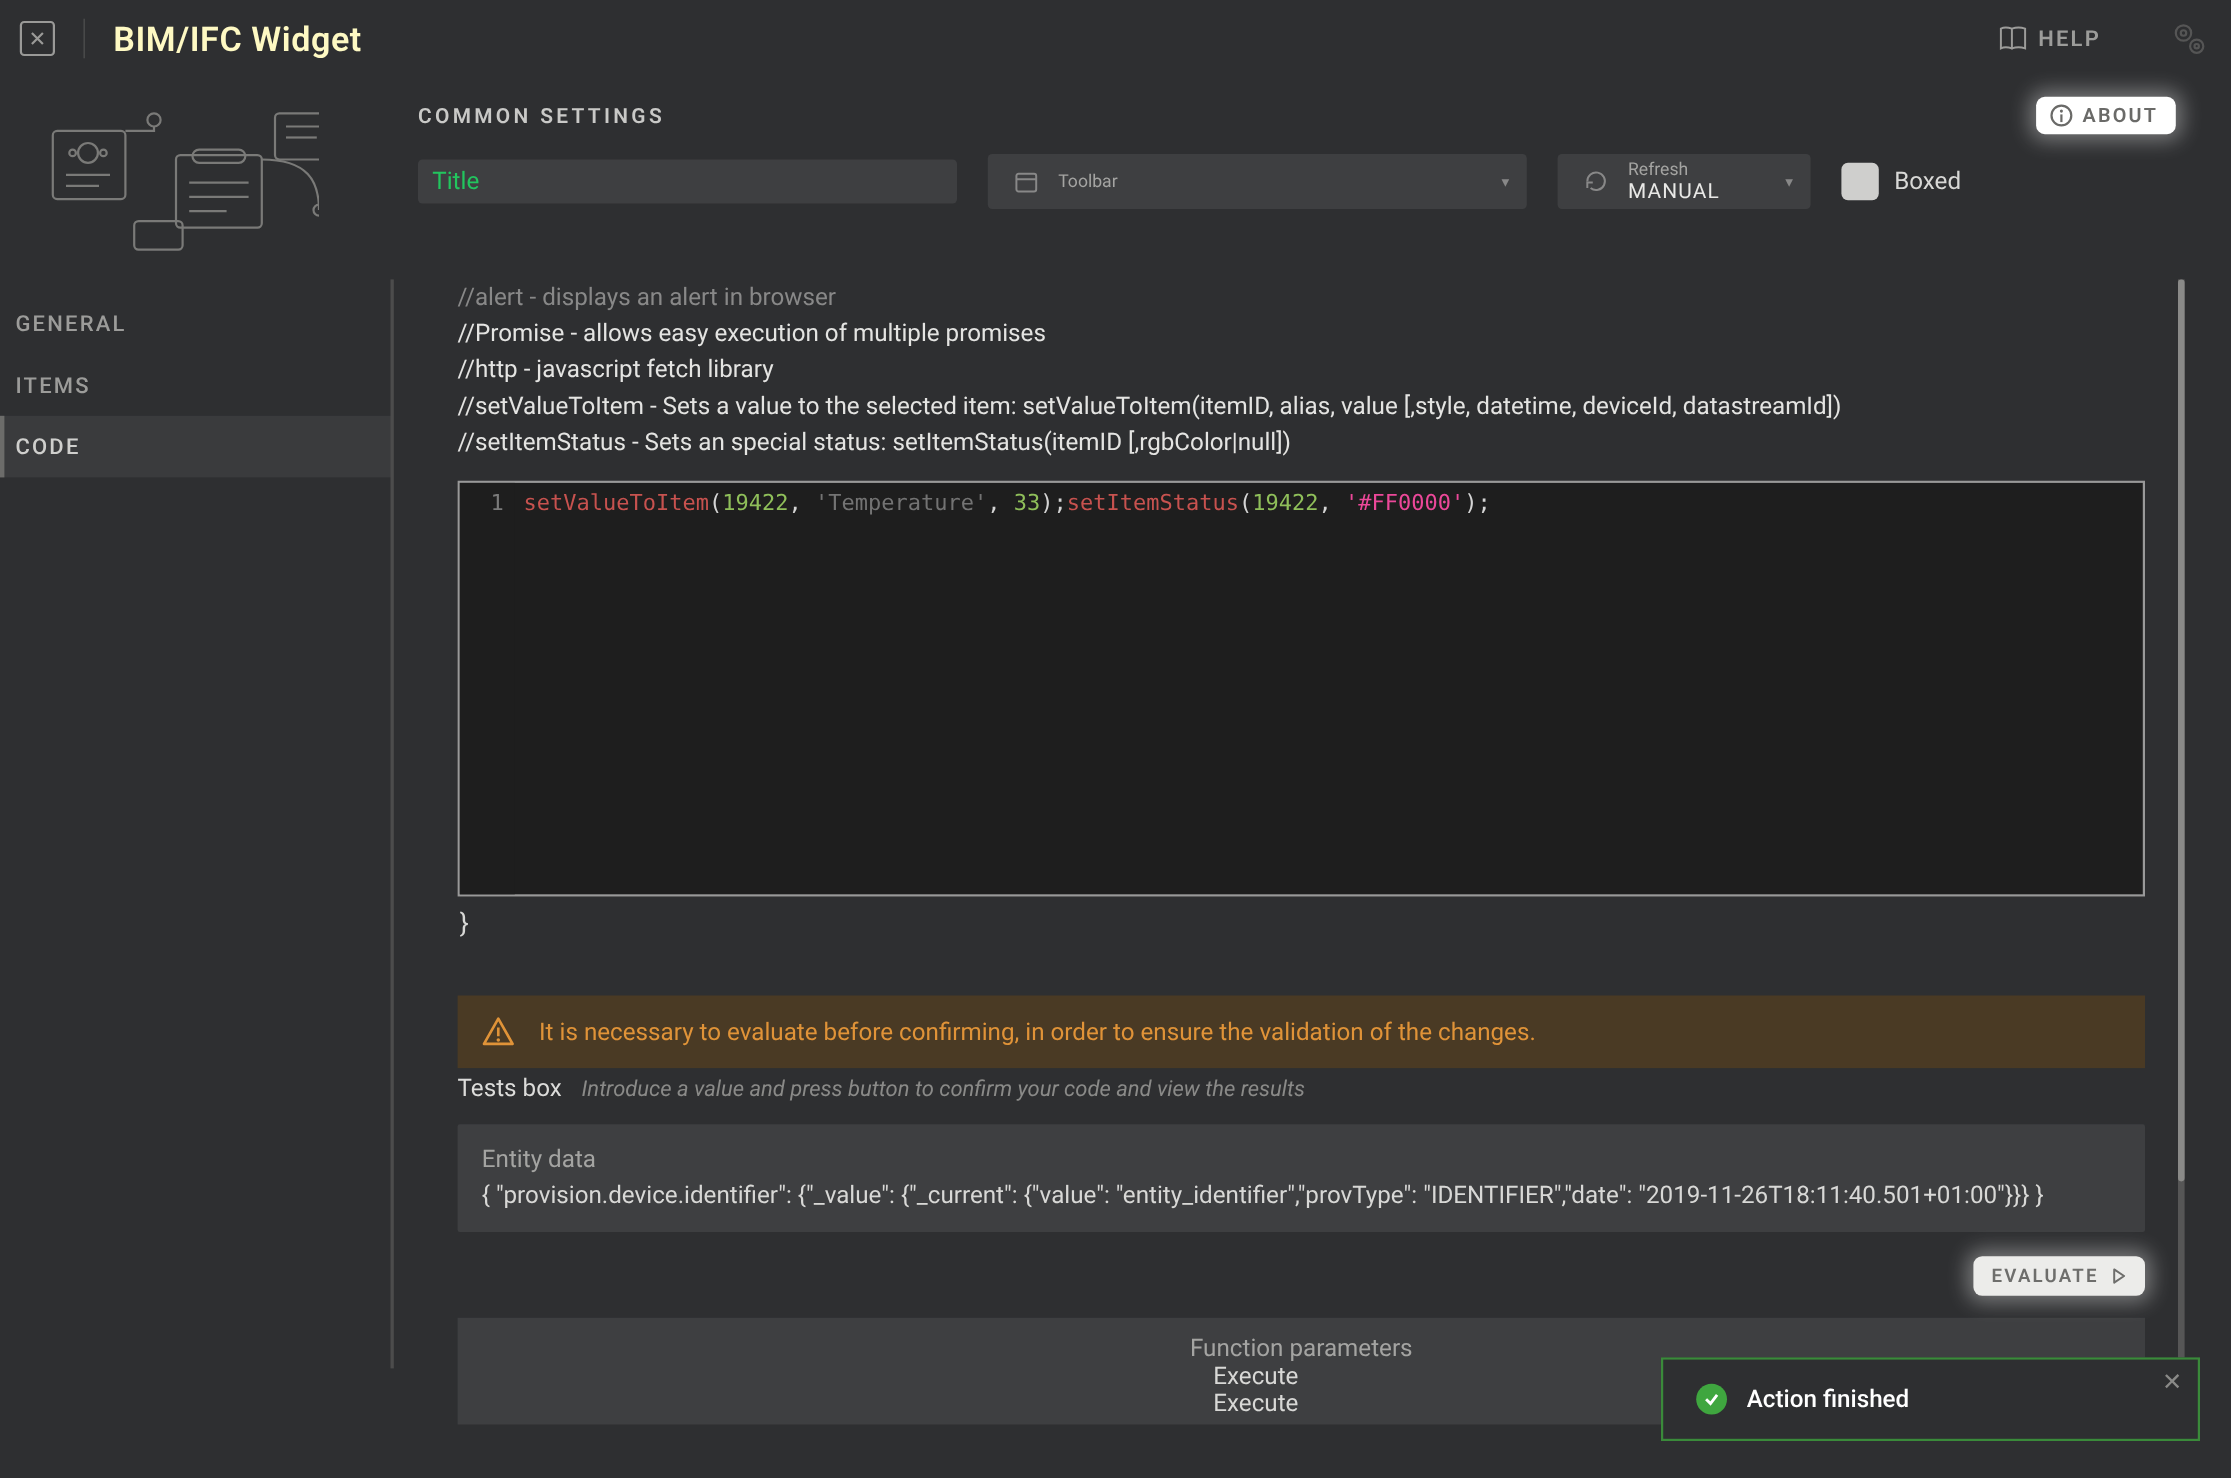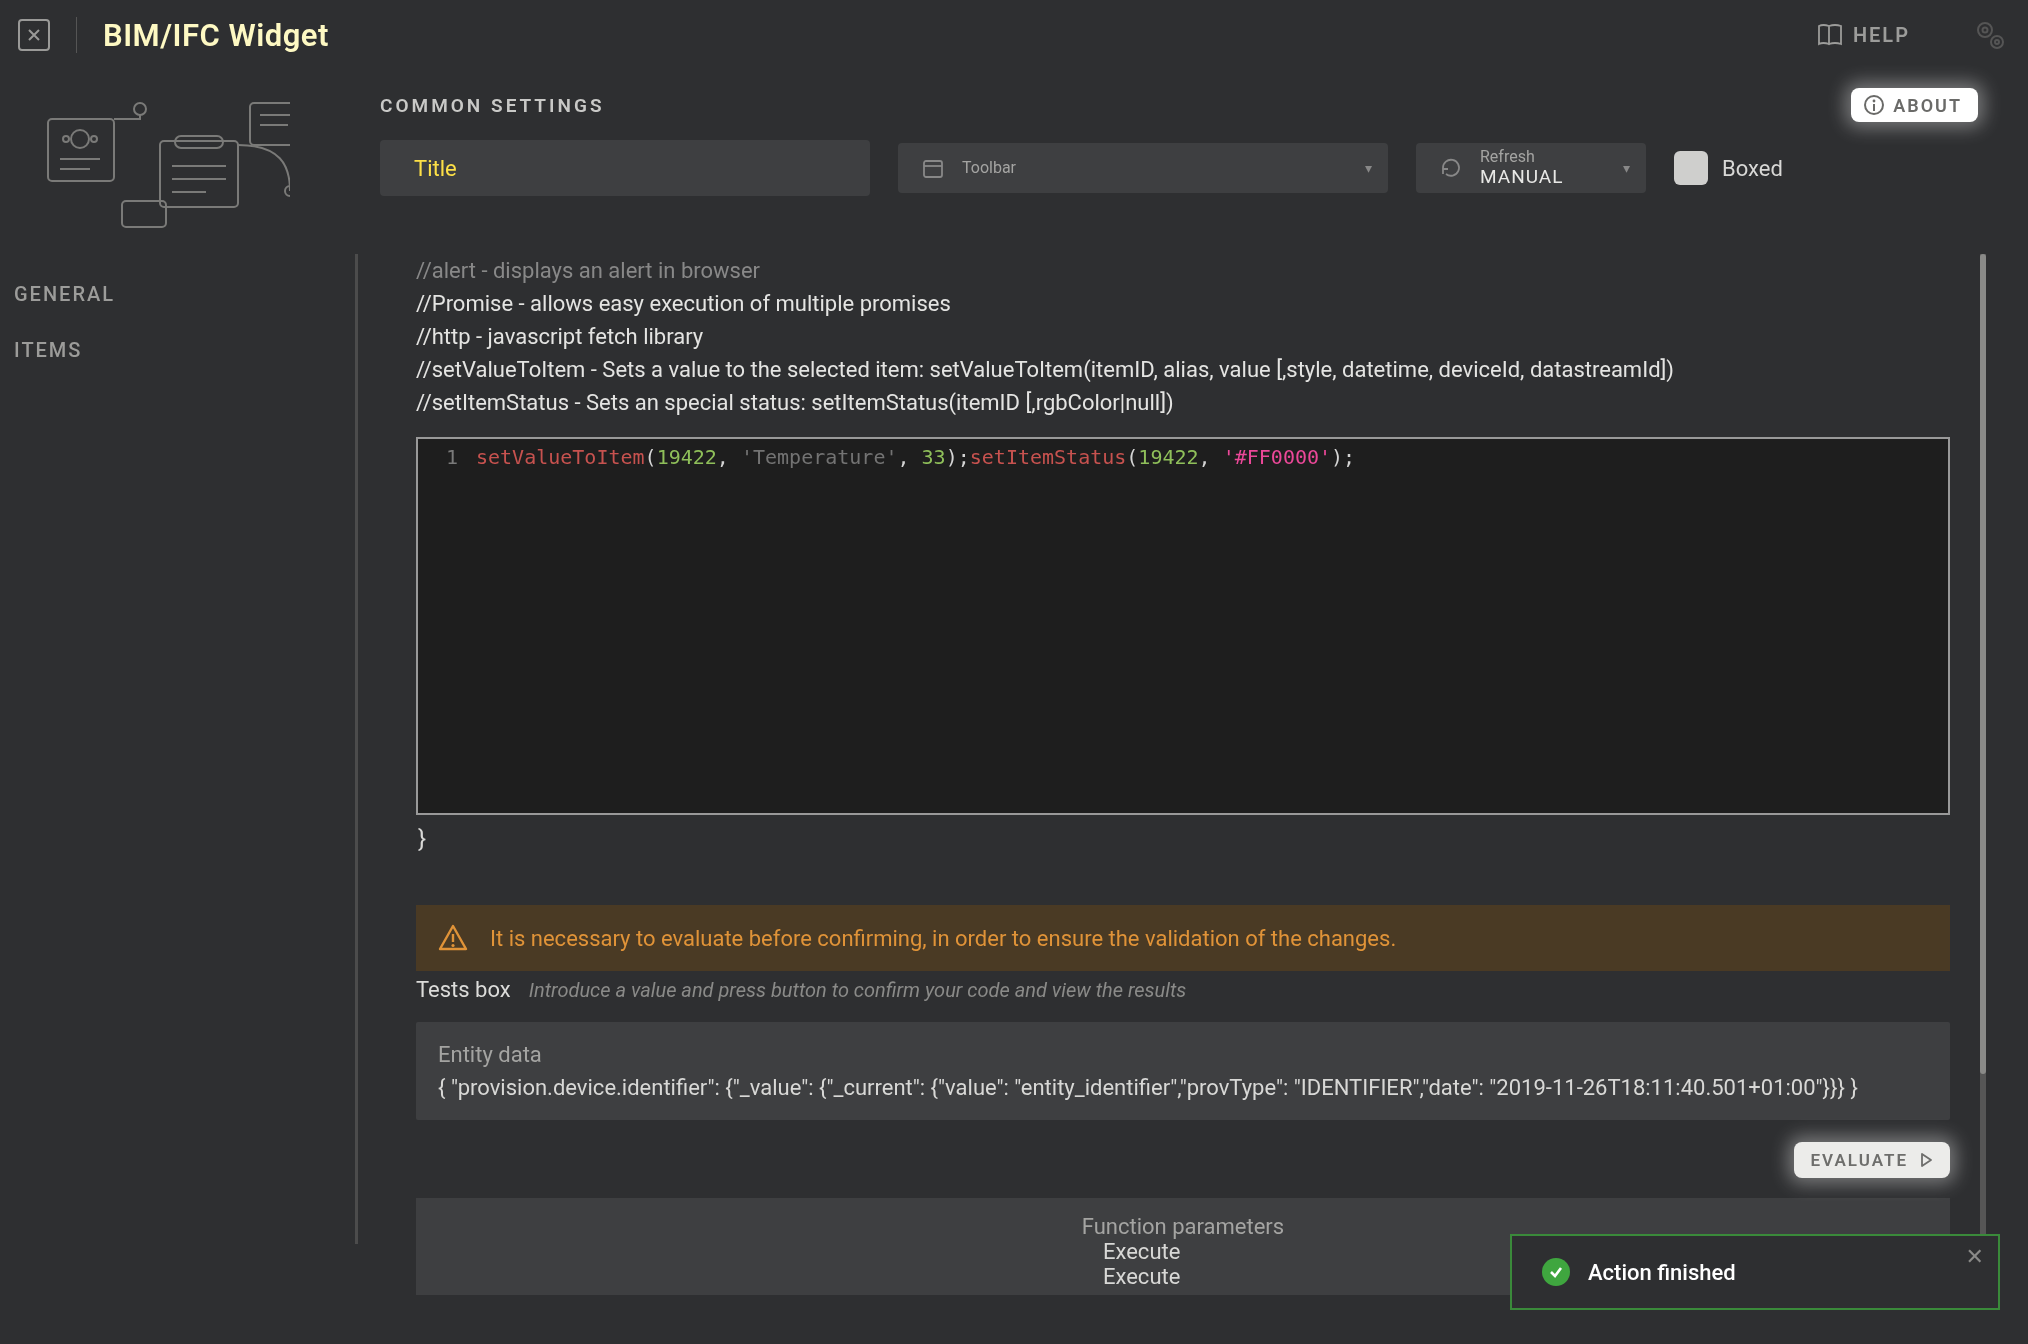--- a/index.html
+++ b/index.html
@@ -89,26 +89,26 @@
   .about-btn svg { margin-right: 8px; }
 
   .settings-row {
     display: flex;
     gap: 28px;
     margin-top: 18px;
     align-items: center;
   }
   .field-text {
     background: #3e3f41;
-    height: 56px;
+    height: 40px;
     border-radius: 4px;
     display: flex; align-items: center;
-    padding: 0 34px;
+    padding: 0 13px;
     width: 490px;
-    color: #fde047;
+    color: #22c55e;
     font-size: 22px;
   }
   .field-select {
     background: #3e3f41;
     height: 50px;
     border-radius: 4px;
     display: flex; align-items: center;
     padding: 0 18px;
     width: 490px;
     position: relative;
@@ -427,20 +427,21 @@
         <line x1="230" y1="24" x2="264" y2="24"></line>
           <line x1="230" y1="34" x2="258" y2="34"></line>
         <rect x="92" y="110" width="44" height="26" rx="4"></rect>
         <path d="M208 54 C250 54 260 74 260 100"></path>
         <circle cx="260" cy="100" r="5"></circle>
       </g>
     </svg>
   </div>
   <div class="nav-item">GENERAL</div>
   <div class="nav-item">ITEMS</div>
+  <div class="nav-item active">CODE</div>
 </div>
 
 <div class="main-area">
   <div class="left-gutter-line"></div>
 
   <div class="comment-block"><span class="cut">//alert - displays an alert in browser</span>
 <span>//Promise - allows easy execution of multiple promises</span>
 <span>//http - javascript fetch library</span>
 <span>//setValueToItem - Sets a value to the selected item: setValueToItem(itemID, alias, value [,style, datetime, deviceId, datastreamId])</span>
 <span>//setItemStatus - Sets an special status: setItemStatus(itemID [,rgbColor|null])</span></div>

